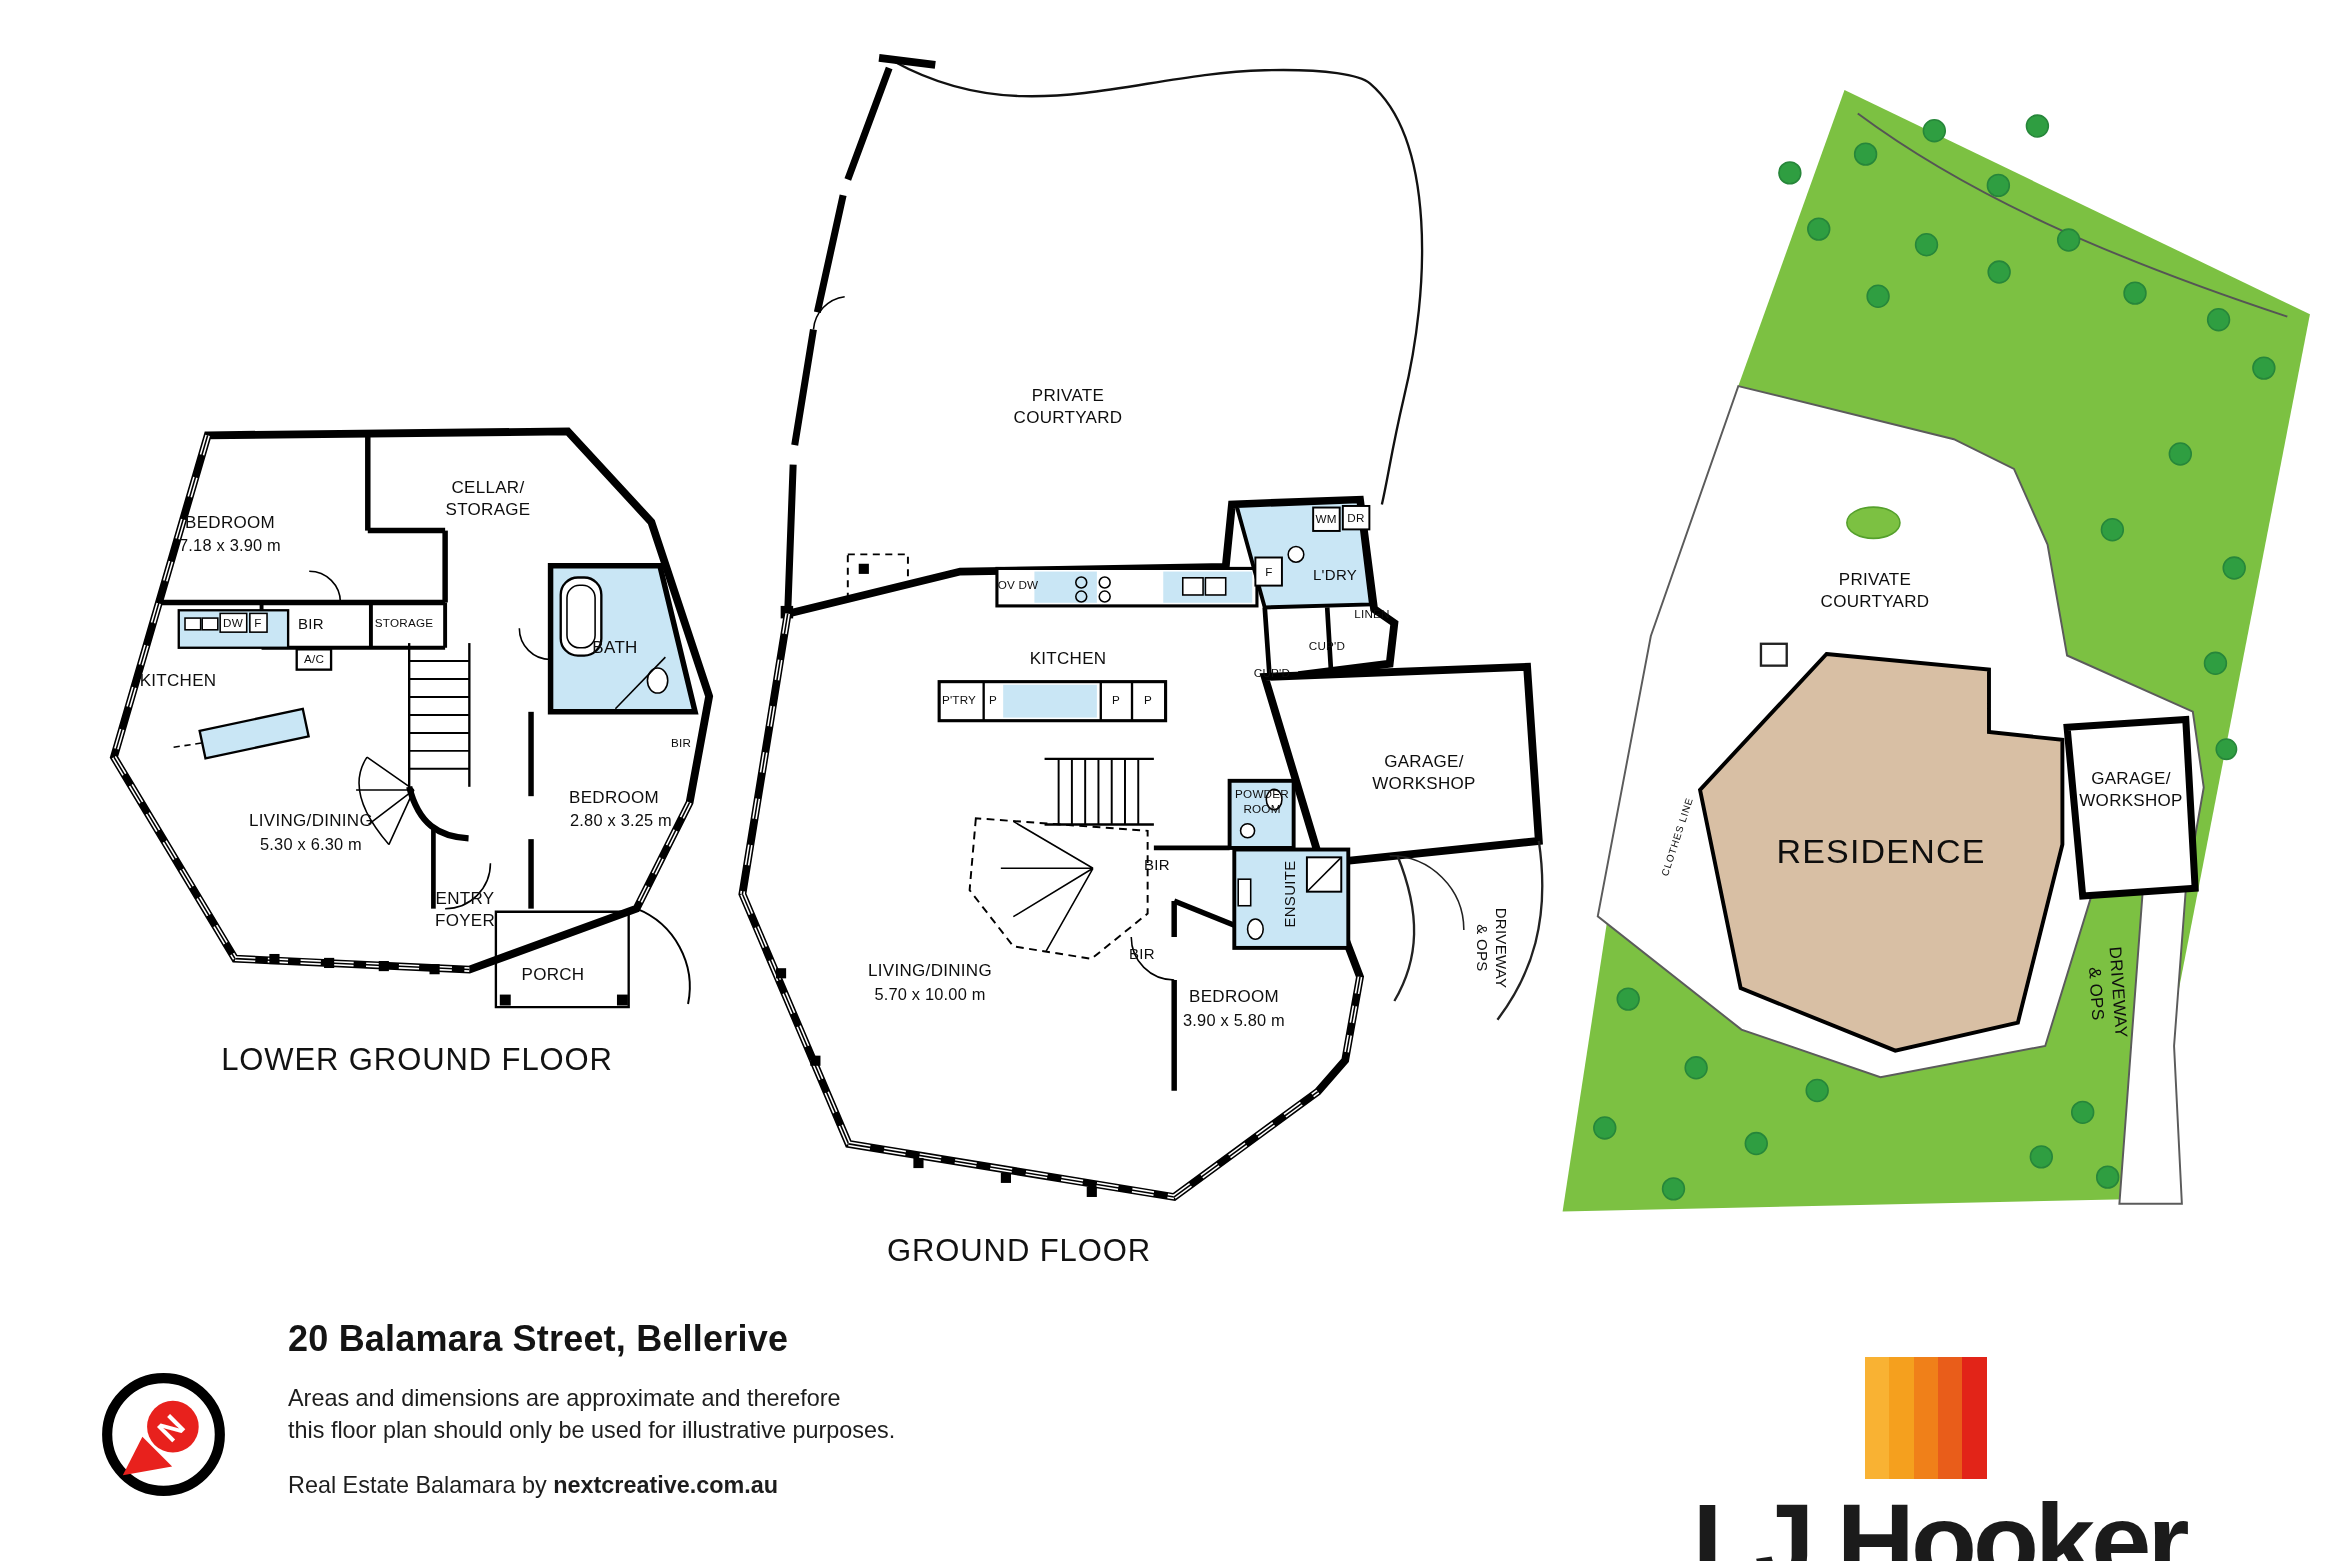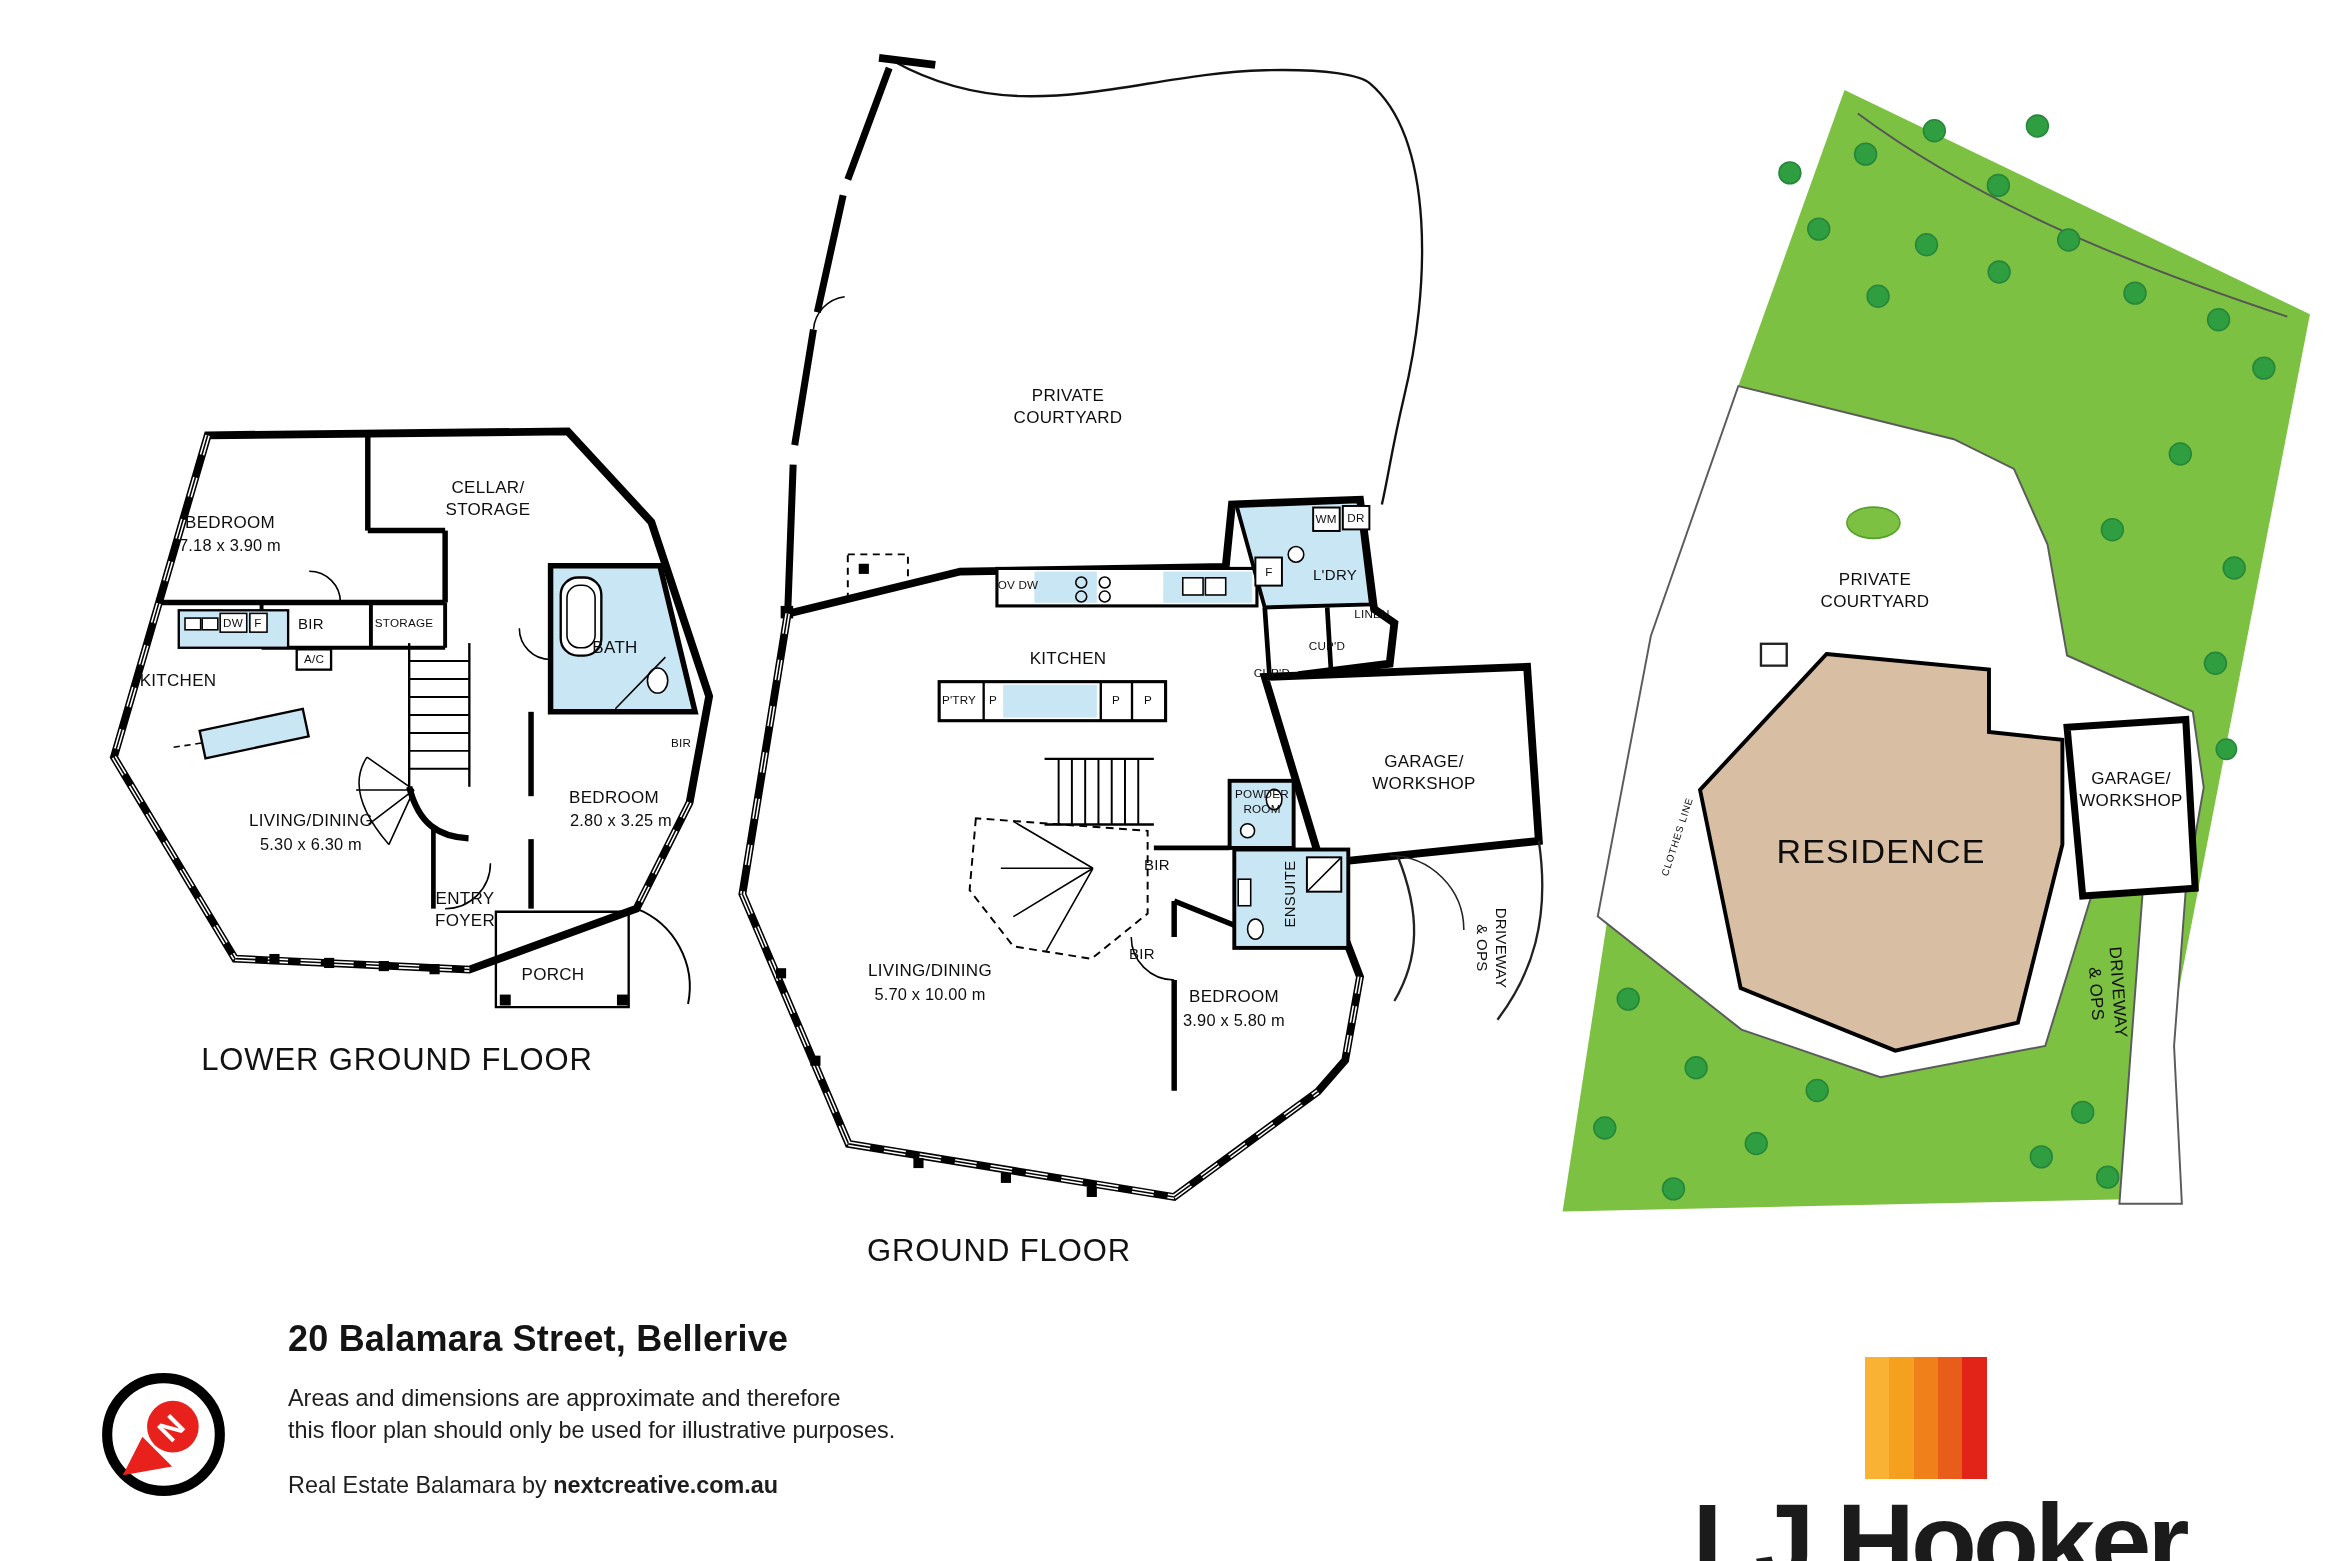--- a/index.html
+++ b/index.html
@@ -12,21 +12,21 @@
          line-height:1.28; letter-spacing:0.3px; text-align:center;
          white-space:pre-line; color:#0e0e0e; }
   .lbl.dim { font-size:16.4px; letter-spacing:0.2px; }
   .lbl.sm  { font-size:15px; }
   .lbl.xs  { font-size:11.7px; letter-spacing:0.2px; }
   .lbl.rot90  { transform:translate(-50%,-50%) rotate(90deg); }
   .lbl.rotm90 { transform:translate(-50%,-50%) rotate(-90deg); }
   .lbl.rot86  { transform:translate(-50%,-50%) rotate(86deg); }
   .lbl.rotm72 { transform:translate(-50%,-50%) rotate(-72deg); font-size:10px; letter-spacing:0.8px;}
   .plan-title { position:absolute; transform:translate(-50%,-50%); font-size:31px;
-                letter-spacing:0.9px; color:#121212; font-weight:500; white-space:nowrap; }
+                letter-spacing:0.9px; color:#121212; font-weight:500; white-space:nowrap;margin-left:20px; }
   .site-name { font-size:34px; font-weight:500; letter-spacing:1.2px; }
 
   #footer-compass { position:absolute; left:97px; top:1368px; width:133px; height:133px; }
   #address-block  { position:absolute; left:288px; top:1318px; }
   .addr { font-size:36px; font-weight:700; letter-spacing:0.2px; color:#141414; }
   .area { font-size:31px; font-weight:500; margin-top:7.8px; color:#141414; }
   .disclaimer { font-size:23.4px; margin-top:22px; line-height:1.38;
                 white-space:pre-line; color:#1d1d1d; }
   .marketing { font-size:23.4px; margin-top:25px; color:#1d1d1d; }
   .marketing .brand-bold { font-weight:700; }

